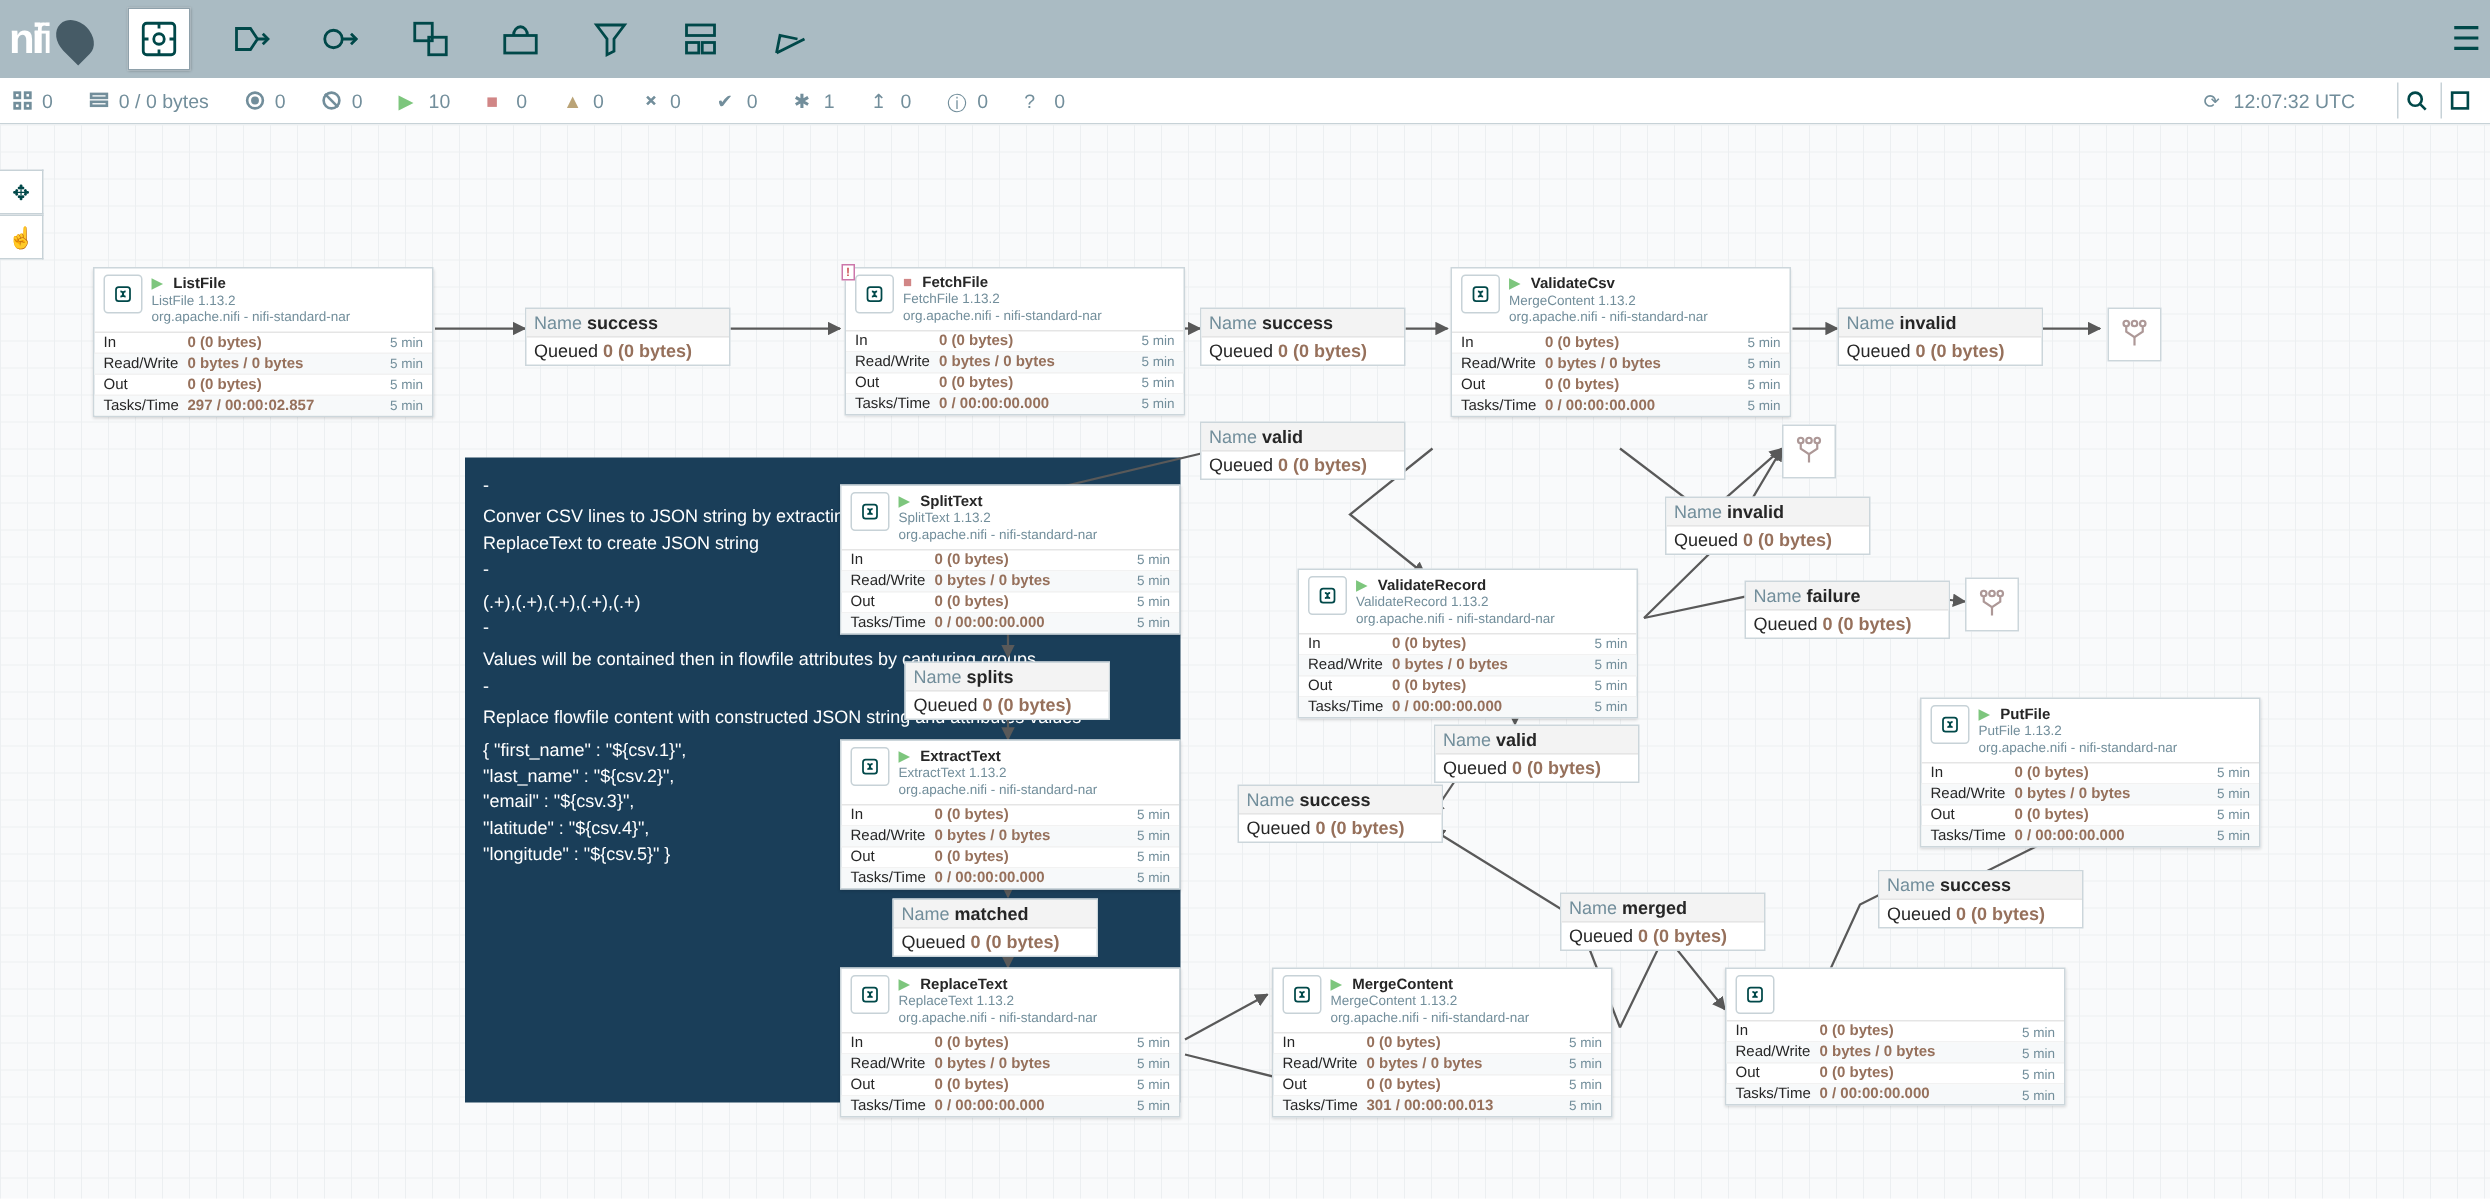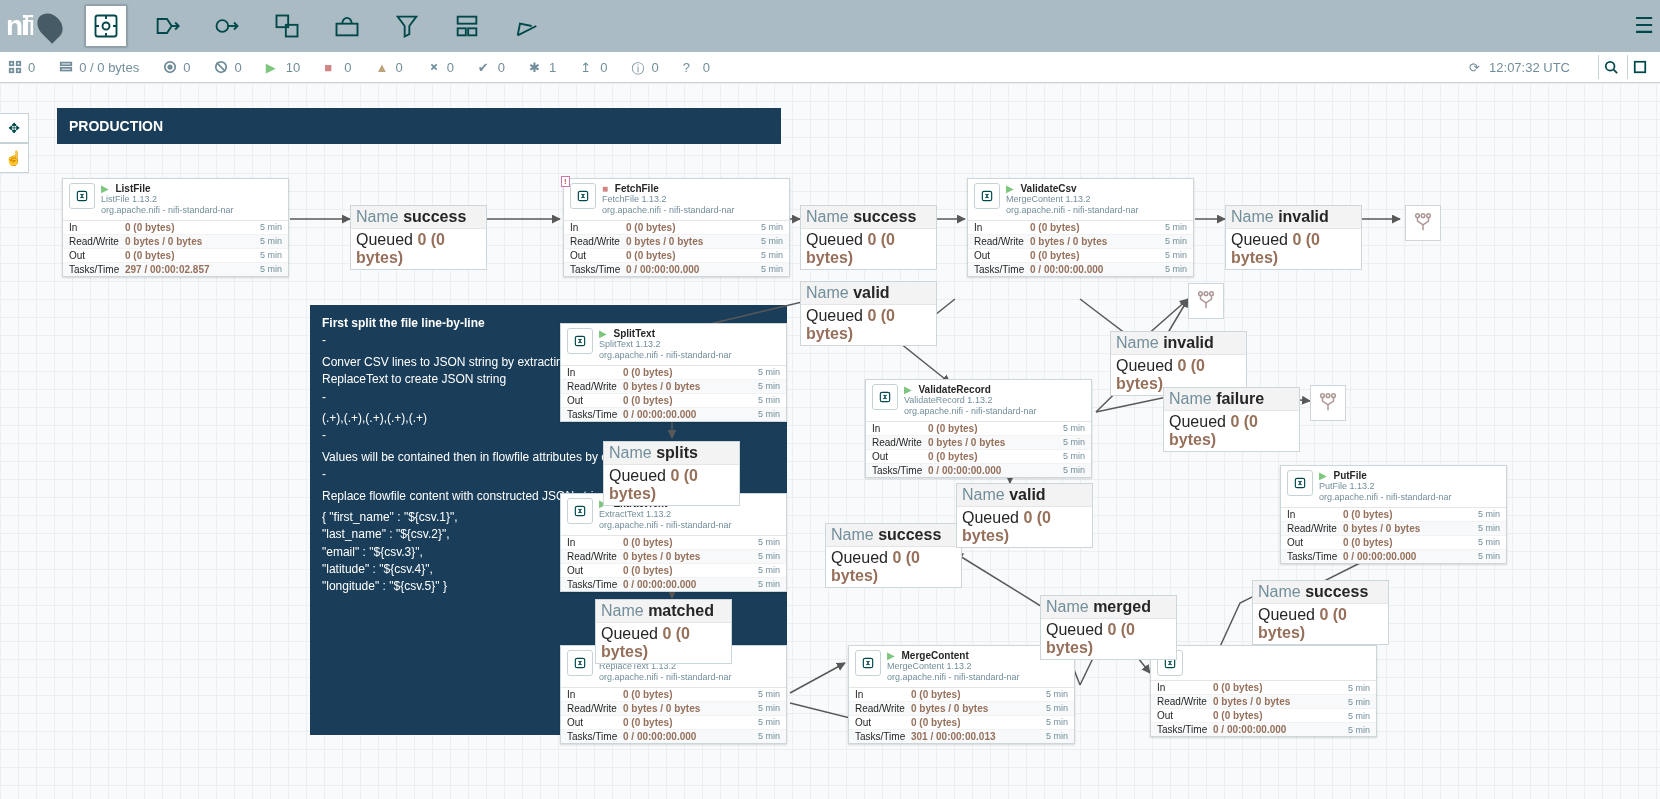--- a/index.html
+++ b/index.html
@@ -45,21 +45,21 @@
   .processor .title{font-weight:700;color:#262626}
   .processor .sub{color:#728e9b;font-size:9px;line-height:1.2}
   .processor .body{border-top:1px solid #e5e5e5}
   .processor .row{display:flex;align-items:center;padding:1px 6px;border-bottom:1px solid #f2f2f2}
   .processor .row:last-child{border-bottom:none}
   .processor .row:nth-child(even){background:#f7f9fa}
   .processor .k{width:56px;color:#262626}
   .processor .v{flex:1;color:#96705b;font-weight:700}
   .processor .t{color:#728e9b;font-size:9px}
   
-  .connection{position:absolute;width:135px;background:#fff;border:1px solid #ccd6db;font-size:16px;z-index:6}
+  .connection{position:absolute;width:135px;background:#fff;border:1px solid #ccd6db;font-size:12px;z-index:6}
   .connection .cname{background:#f3f3f3;padding:2px 5px;border-bottom:1px solid #e5e5e5}
   .connection .cname b{color:#262626}
   .connection .cname span{color:#728e9b}
   .connection .cq{padding:2px 5px}
   .connection .cq .v{color:#96705b;font-weight:700}
   
   .funnel{position:absolute;width:34px;height:34px;background:#fff;border:1px solid #ccd6db;display:flex;align-items:center;justify-content:center;z-index:5}
   .funnel svg{width:22px;height:22px;stroke:#ad9897;stroke-width:1.6;fill:none}
   
   svg.edges{position:absolute;inset:0;width:100%;height:100%;z-index:2;pointer-events:none}
@@ -214,24 +214,22 @@
 </div>
 
 <div class="canvas-wrap">
   <div class="palette">
     <div>✥</div>
     <div>☝</div>
   </div>
 
   <div class="canvas">
 
-    <div class="group-title" style="left:57px;top:25px;width:724px">PRODUCTION</div>
     <div class="group-box" style="left:310px;top:222px;width:477px;height:430px">
       <div class="comment">
-        <div>First split the file line-by-line</div>
         <div style="font-weight:400">-</div>
         <div class="rule">Conver CSV lines to JSON string by extracting CSV values using RegEx and then ReplaceText to create JSON string</div>
         <div style="font-weight:400">-</div>
         <div class="rule">(.+),(.+),(.+),(.+),(.+)</div>
         <div style="font-weight:400">-</div>
         <div class="rule">Values will be contained then in flowfile attributes by capturing groups</div>
         <div style="font-weight:400">-</div>
         <div class="rule">Replace flowfile content with constructed JSON string and attributes values</div>
         <div class="rule" style="white-space:pre">{ "first_name" : "${csv.1}",
 "last_name" : "${csv.2}",

